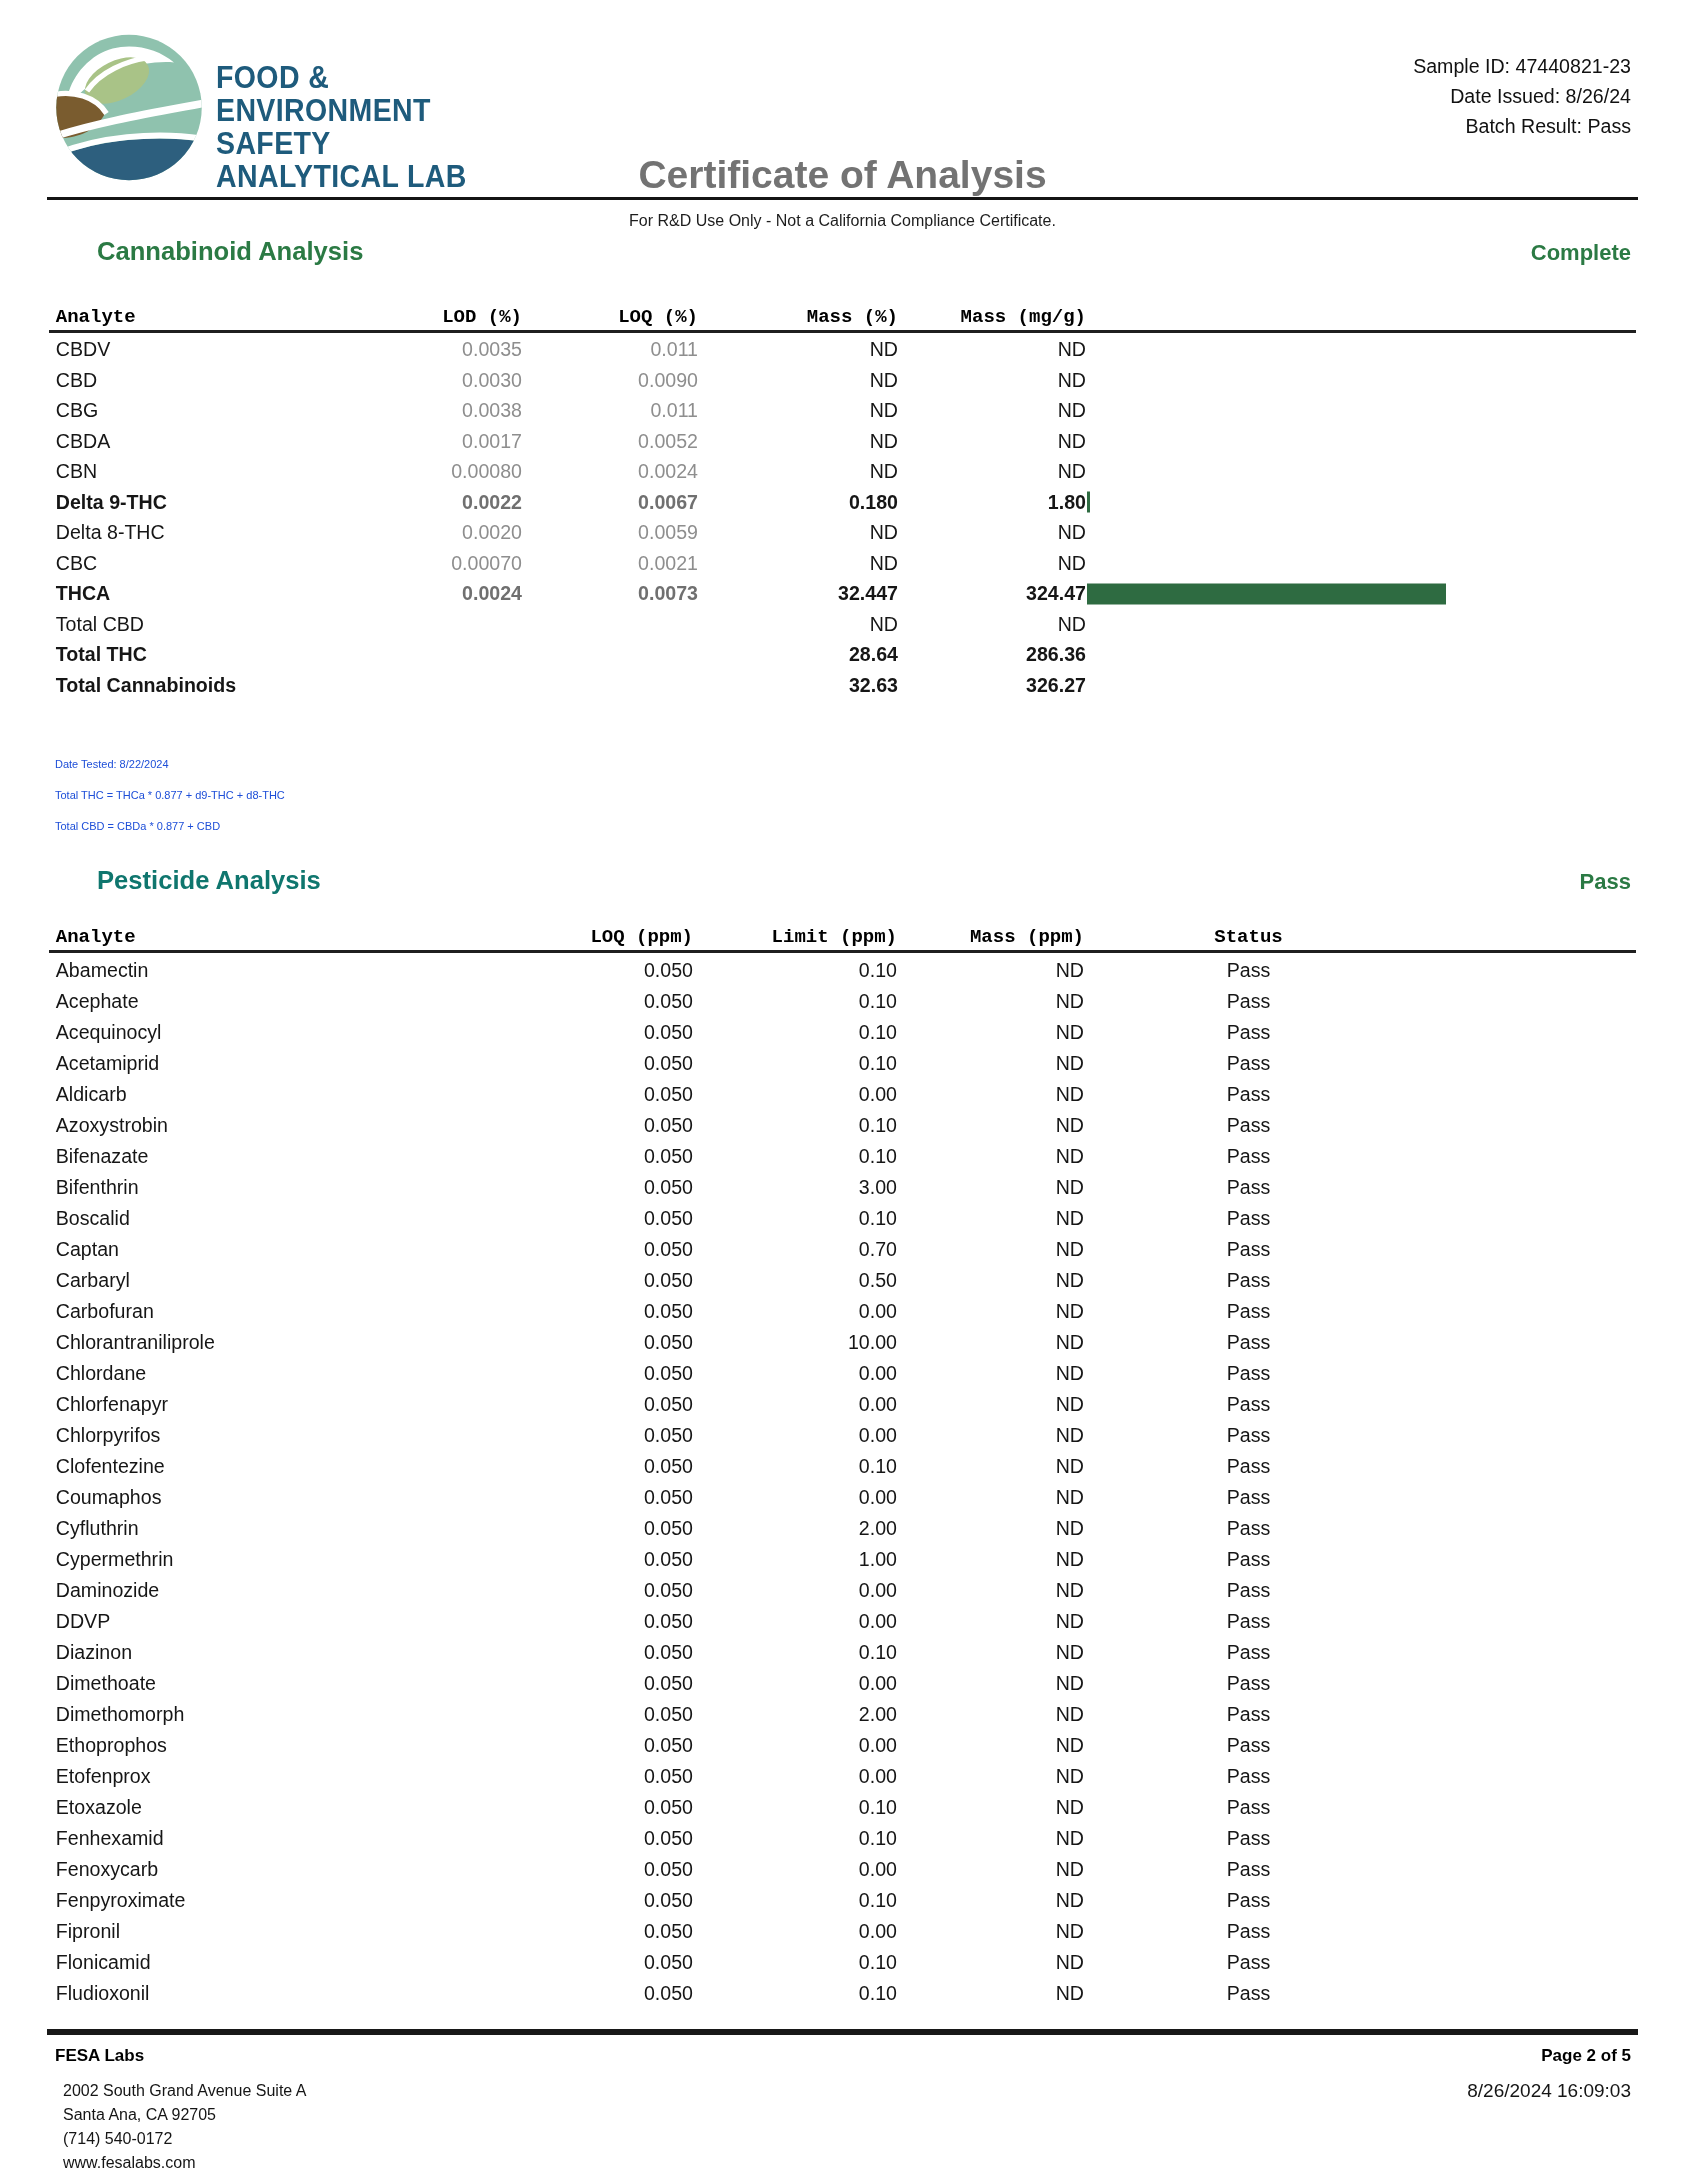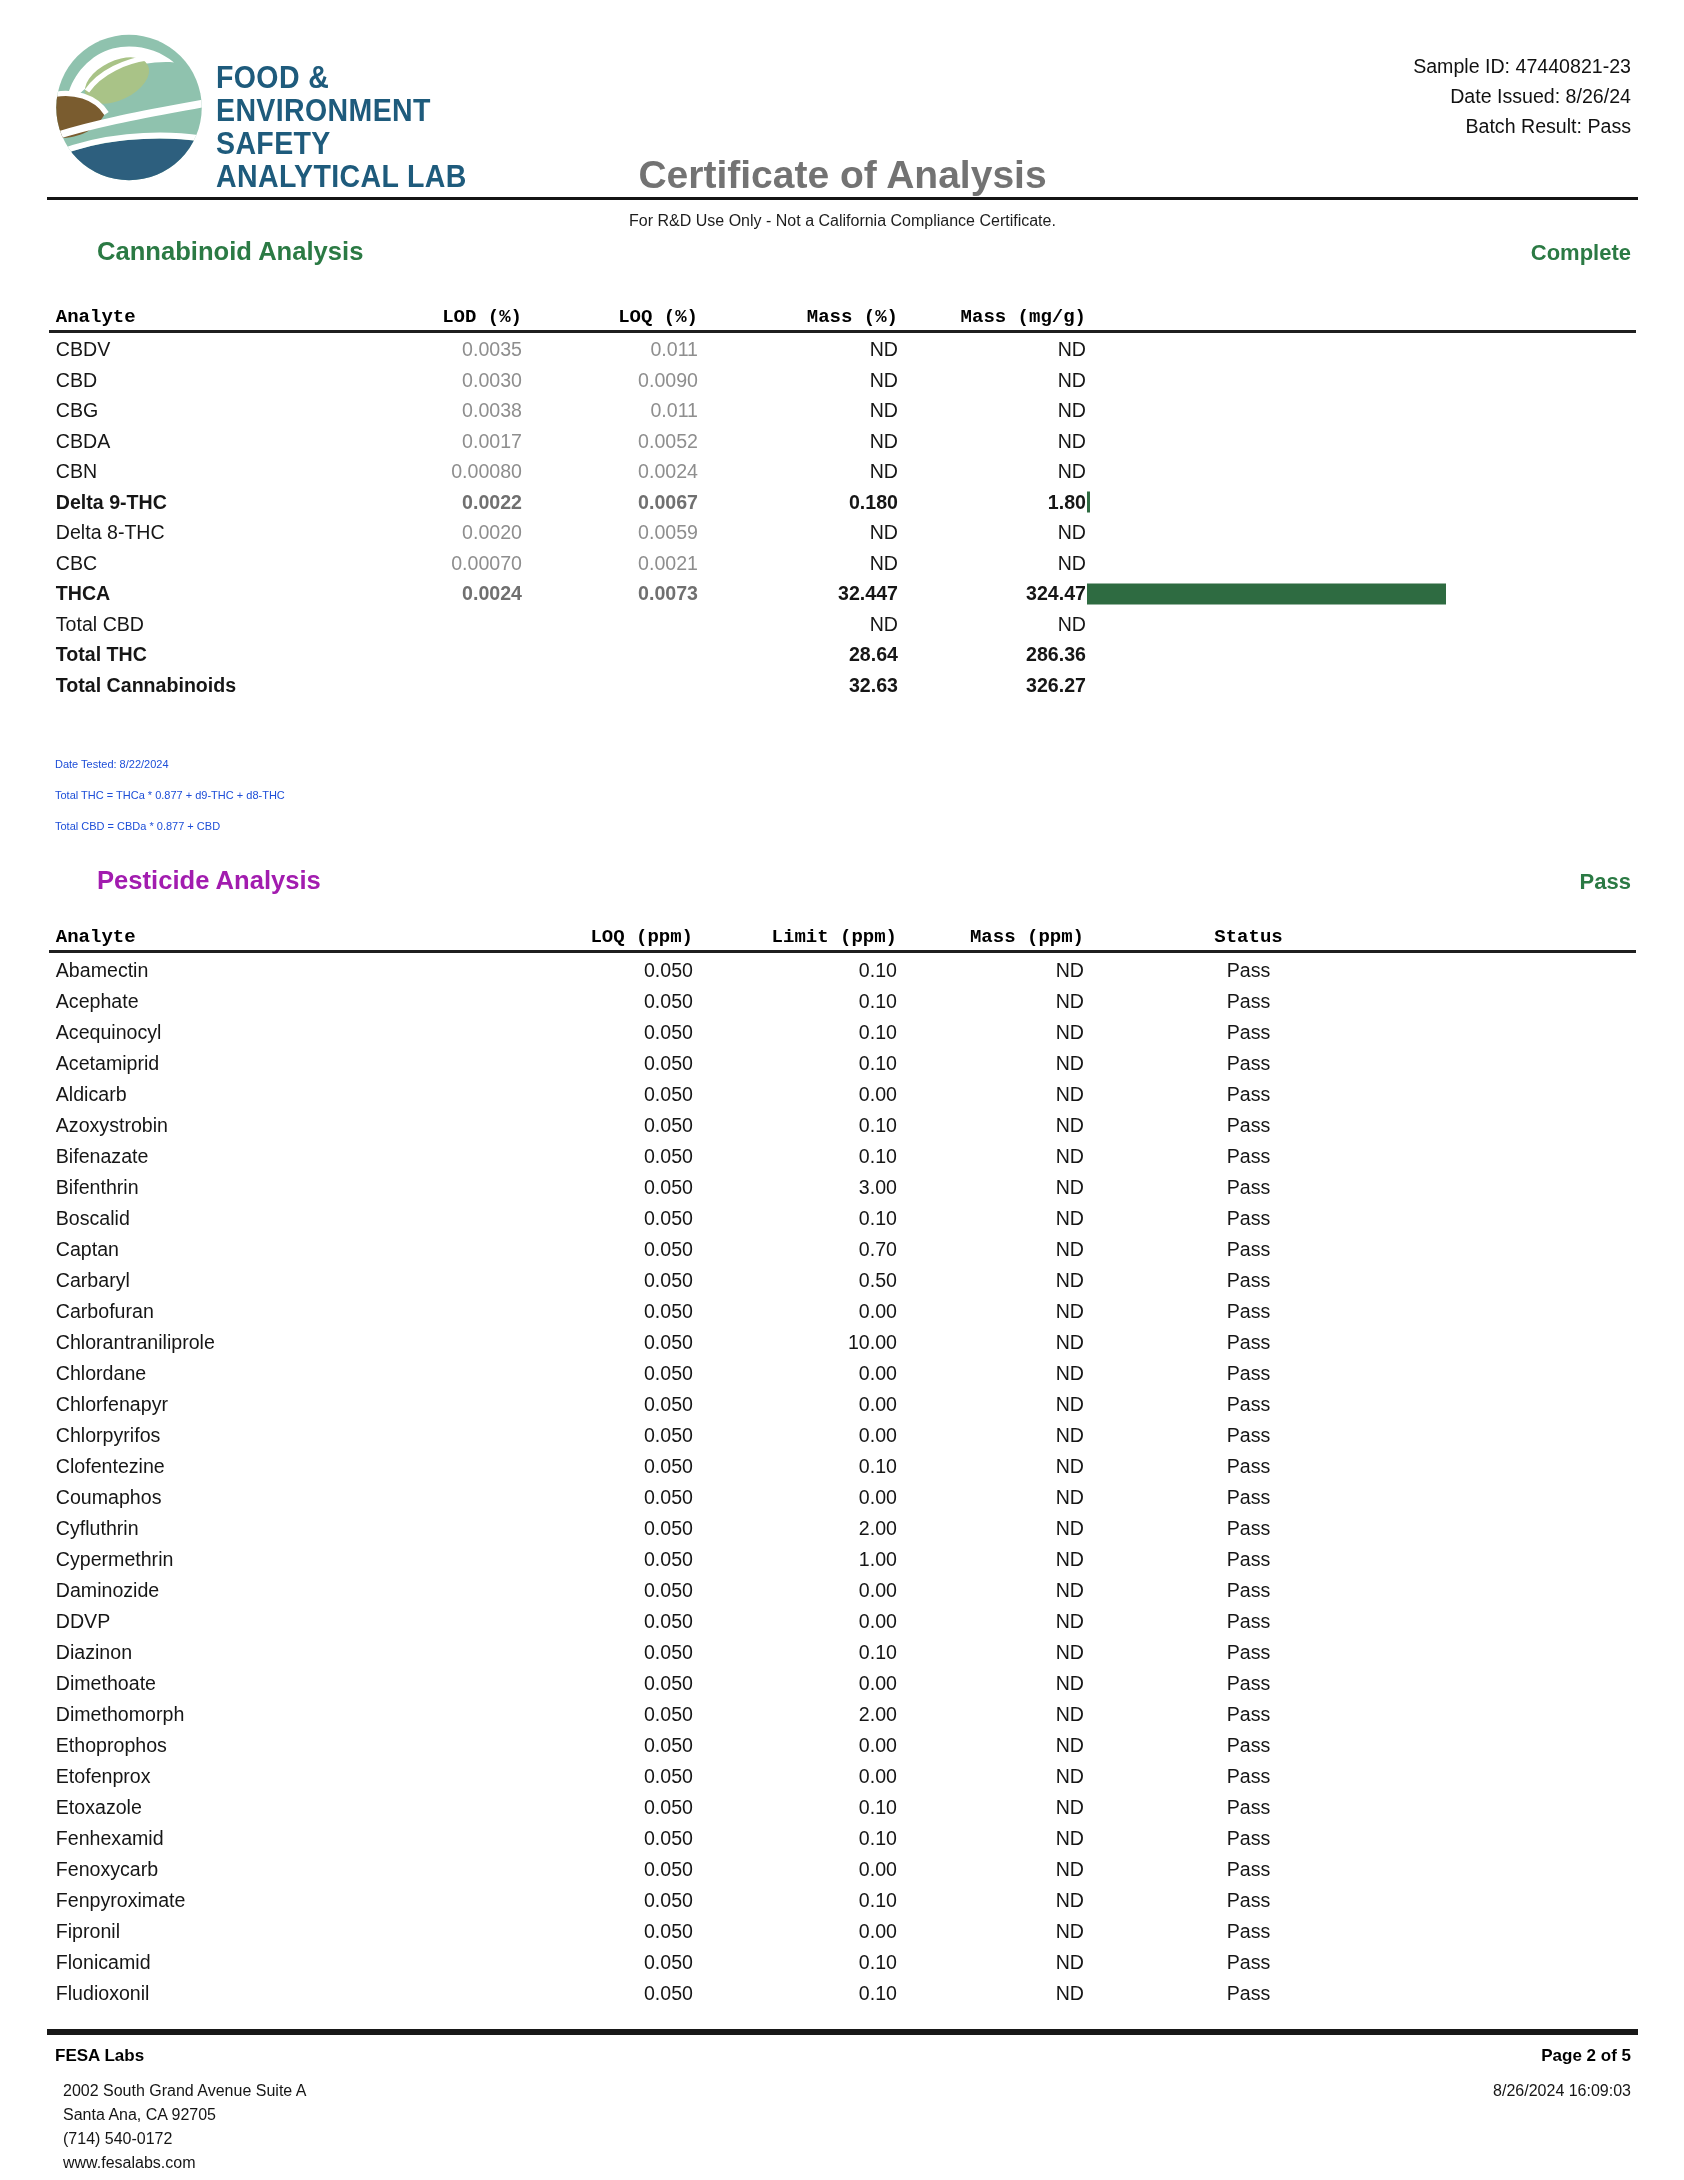--- a/index.html
+++ b/index.html
@@ -30,21 +30,21 @@
     position:absolute; right:54px; top:51px; text-align:right;
     font-size:19.6px; line-height:30px; color:#111;
   }
 
   
   .section-head { position:absolute; left:54px; right:54px; display:flex; justify-content:space-between; align-items:baseline;margin-left:43px; }
   .cann-head { top:237px; }
   .pest-head { top:866px; }
   .section-title { font-size:25.6px; font-weight:700; }
   .green { color:#2b7a44; }
-  .black { color:#a21caf; }
+  .black { color:#0f766e; }
   .section-status { font-size:22px; font-weight:700; color:#2b7a44; }
 
   
   .tbl { position:absolute; left:49px; right:49px; }
   .cann-tbl { top:304px; }
   .pest-tbl { top:924px; }
   .cgrid { display:grid; grid-template-columns:305px 168px 176px 200px 188px 1fr; }
   .pgrid { display:grid; grid-template-columns:324px 320px 204px 187px 329px 1fr; }
   .thead { font-weight:700; font-size:19px; height:25.6px; align-items:center; color:#000;font-family:Liberation Mono, monospace; }
   .thead-rule { height:3.4px; background:#1f1f1f; }
@@ -69,21 +69,21 @@
 
   
   .footer-divider { position:absolute; left:47px; right:47px; top:2029px; height:6px; background:#181818; }
   .footer-top {
     position:absolute; left:55px; right:54px; top:2044px; height:24px;
     display:flex; justify-content:space-between; align-items:center;
     font-size:17px; font-weight:700; color:#000;
   }
   .footer-cols { position:absolute; left:63px; right:54px; top:2079px; display:flex; justify-content:space-between; }
   .address { font-size:16px; line-height:24px; color:#151515; }
-  .timestamp { font-size:16px; line-height:24px; color:#151515; text-align:right; }
+  .timestamp { font-size:19px; line-height:24px; color:#151515; text-align:right; }
 </style>
 </head>
 <body>
 
 <div class="page">
 
   <div class="logo-mark">
     <svg viewBox="0 0 200 200" width="150" height="153" aria-hidden="true">
       <defs>
           <clipPath id="logoclip">

